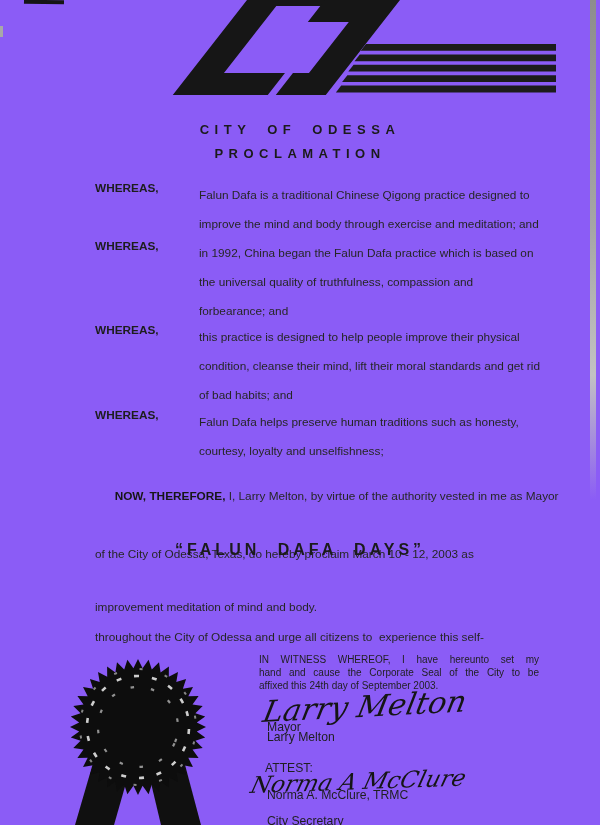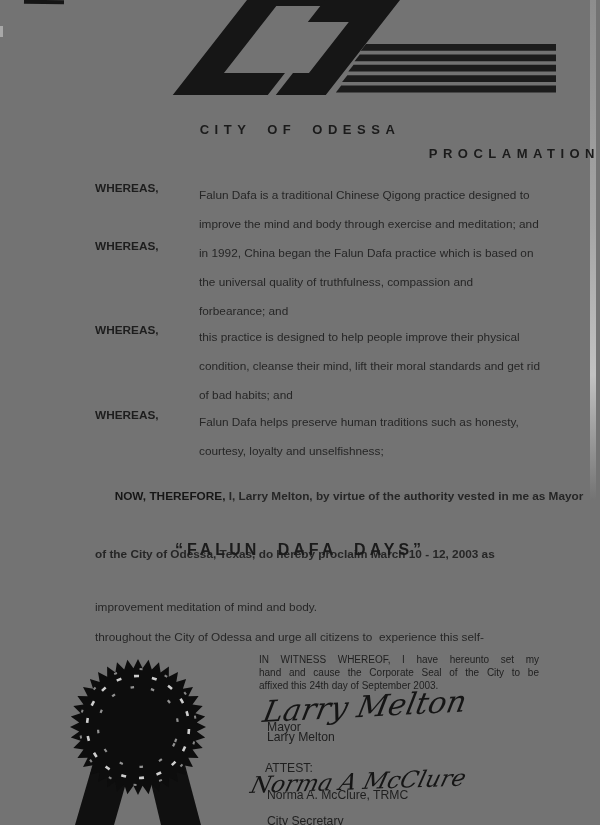--- a/index.html
+++ b/index.html
@@ -1,19 +1,19 @@
 <!DOCTYPE html>
 <html><head>
 <meta charset="utf-8">
 <style>
   html,body{margin:0;padding:0;background:#ffffff;}
   .page{
     position:relative;
     width:600px;height:825px;
-    background:#737373;
+    background:#8b5cf6;
     overflow:hidden;
     font-family:"Liberation Sans", sans-serif;
     color:#242424;
   }
   
   .artifact-top{
     position:absolute;left:24px;top:0;width:40px;height:4px;
     background:#151515;transform:rotate(1deg);
   }
   .artifact-left-tick{
@@ -24,30 +24,30 @@
     background:linear-gradient(to bottom,#8d8d8d 0%,#a5a5a5 45%,#c2c2c2 75%,rgba(200,200,200,0) 100%);
   }
   
   .logo{position:absolute;left:170px;top:0;}
   
   .title-block{
     position:absolute;left:0;top:122px;width:600px;text-align:center;
     font-weight:bold;color:#1b1b1b;
   }
   .title-line1{font-size:13px;letter-spacing:5.5px;word-spacing:7px;}
-  .title-line2{font-size:13px;letter-spacing:5.5px;margin-top:9px;text-align:right;}
+  .title-line2{font-size:13px;letter-spacing:5.5px;margin-top:9px;}
   
   .bodytext{font-size:11.8px;color:#262626;}
   .w-entry{position:absolute;left:95px;width:470px;}
   .w-label{
     position:absolute;left:0;top:0;font-weight:bold;font-size:11.8px;color:#1d1d1d;
   }
   .w-lines{margin-left:104px;}
   .bline{line-height:29px;white-space:pre;}
-  .therefore{position:absolute;left:95px;top:453px;width:490px;font-weight:bold;}
+  .therefore{position:absolute;left:95px;top:453px;width:490px;}
   .therefore .bline b{color:#161616;}
   .proclaimed{
     position:absolute;left:0;top:541px;width:600px;text-align:center;
     font-weight:bold;font-size:16px;letter-spacing:4px;word-spacing:9px;color:#1b1b1b;
   }
   .closing{position:absolute;left:95px;top:592px;width:480px;}
   .closing .bline{line-height:30px;}
   
   .witness{
     position:absolute;left:259px;top:654px;width:280px;

